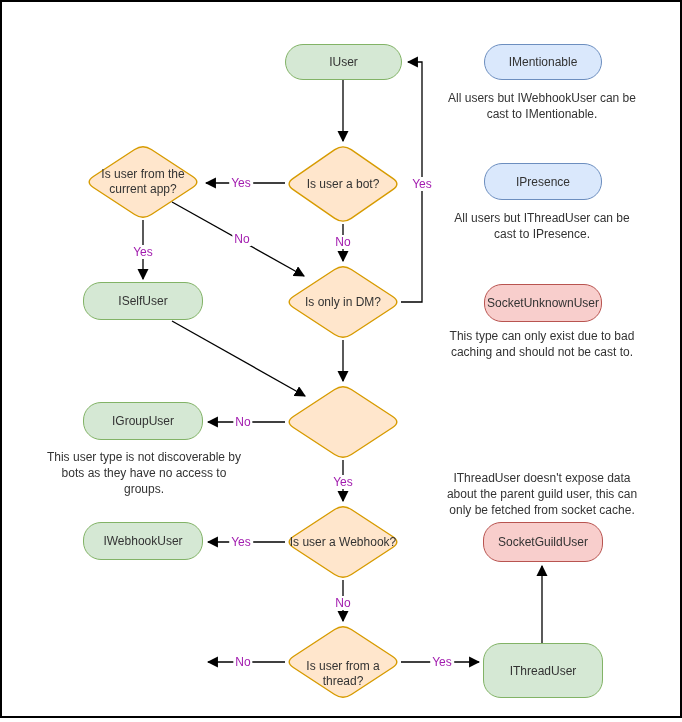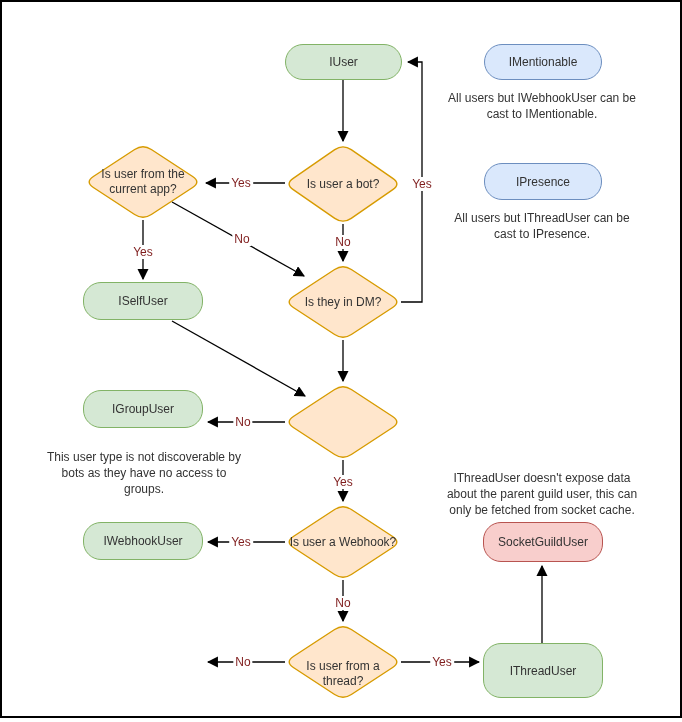--- a/index.html
+++ b/index.html
@@ -34,21 +34,21 @@
     position: absolute;
     display: flex; align-items: center; justify-content: center;
     text-align: center;
     font-size: 12px; color: #333; line-height: 15px;
     z-index: 2;
   }
   .elabel {
     position: absolute;
     transform: translate(-50%, -50%);
     background: #fff;
-    font-size: 12px; color: #7f1d1d;
+    font-size: 12px; color: #a21caf;
     padding: 0 2px;
     z-index: 3;
     white-space: nowrap;
   }
   .note {
     position: absolute;
     font-size: 12px; line-height: 16px; color: #333;
     text-align: center;
     white-space: pre-line;
     z-index: 2;
@@ -96,58 +96,63 @@
 
   <div class="node green" style="left:283px;top:42px;width:117px;height:36px">
     <span>IUser</span>
   </div>
   <div class="node blue" style="left:482px;top:42px;width:118px;height:36px">
     <span>IMentionable</span>
   </div>
   <div class="node blue" style="left:482px;top:161px;width:118px;height:37px">
     <span>IPresence</span>
   </div>
+  <div class="node red" style="left:482px;top:282px;width:118px;height:38px">
+    <span>SocketUnknownUser</span>
+  </div>
   <div class="node green" style="left:81px;top:280px;width:120px;height:38px">
     <span>ISelfUser</span>
   </div>
-  <div class="node green" style="left:81px;top:388px;width:120px;height:38px">
+  <div class="node green" style="left:81px;top:400px;width:120px;height:38px">
     <span>IGroupUser</span>
   </div>
   <div class="node green" style="left:81px;top:520px;width:120px;height:38px">
     <span>IWebhookUser</span>
   </div>
   <div class="node red" style="left:481px;top:520px;width:120px;height:40px">
     <span>SocketGuildUser</span>
   </div>
   <div class="node green" style="left:481px;top:641px;width:120px;height:55px">
     <span>IThreadUser</span>
   </div>
 
   <div class="dlabel" style="left:286px;top:152px;width:110px;height:60px">Is user a bot?</div>
   <div class="dlabel" style="left:86px;top:150px;width:110px;height:60px">Is user from the current app?</div>
-  <div class="dlabel" style="left:286px;top:270px;width:110px;height:60px">Is they in DM?</div>
+  <div class="dlabel" style="left:286px;top:270px;width:110px;height:60px">Is only in DM?</div>
   <div class="dlabel" style="left:286px;top:510px;width:110px;height:60px">Is user a Webhook?</div>
   <div class="dlabel" style="left:286px;top:642px;width:110px;height:60px">Is user from a thread?</div>
 
   <div class="elabel" style="left:239px;top:181px">Yes</div>
   <div class="elabel" style="left:420px;top:182px">Yes</div>
   <div class="elabel" style="left:341px;top:240px">No</div>
   <div class="elabel" style="left:240px;top:237px">No</div>
   <div class="elabel" style="left:141px;top:250px">Yes</div>
   <div class="elabel" style="left:241px;top:420px">No</div>
   <div class="elabel" style="left:341px;top:480px">Yes</div>
   <div class="elabel" style="left:239px;top:540px">Yes</div>
   <div class="elabel" style="left:341px;top:601px">No</div>
   <div class="elabel" style="left:241px;top:660px">No</div>
   <div class="elabel" style="left:440px;top:660px">Yes</div>
 
   <div class="note" style="left:425px;top:88px;width:230px">All users but IWebhookUser can be
 cast to IMentionable.</div>
   <div class="note" style="left:425px;top:208px;width:230px">All users but IThreadUser can be
 cast to IPresence.</div>
+  <div class="note" style="left:425px;top:326px;width:230px">This type can only exist due to bad
+caching and should not be cast to.</div>
   <div class="note" style="left:32px;top:447px;width:220px">This user type is not discoverable by
 bots as they have no access to
 groups.</div>
   <div class="note" style="left:425px;top:468px;width:230px">IThreadUser doesn't expose data
 about the parent guild user, this can
 only be fetched from socket cache.</div>
 
 </div>
 
 </body></html>

